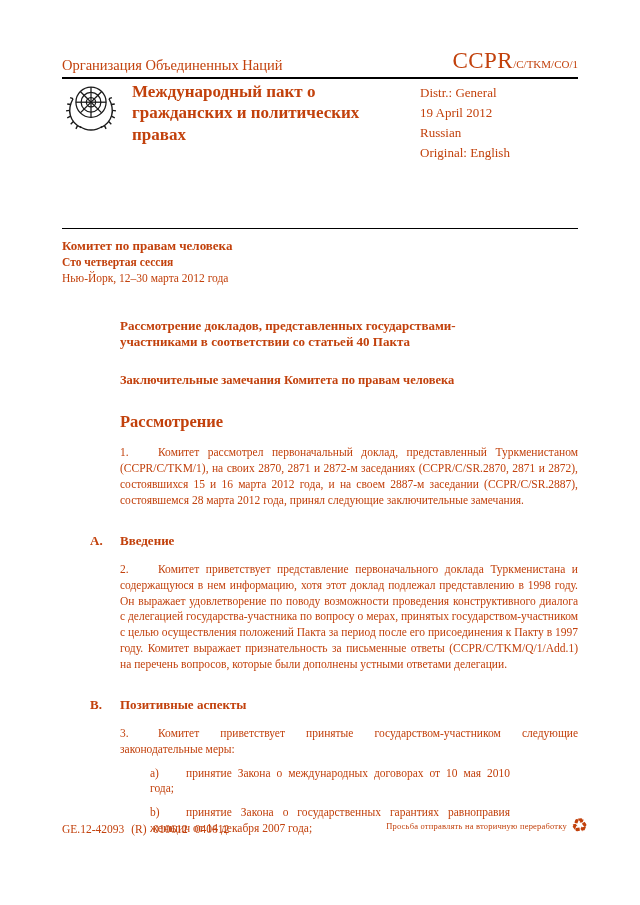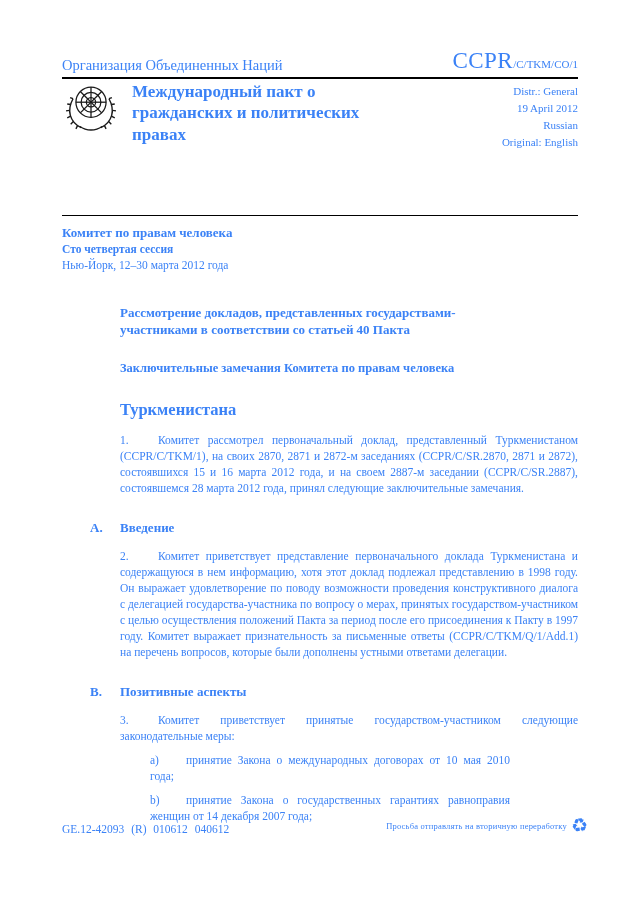--- a/index.html
+++ b/index.html
@@ -1,37 +1,37 @@
 <!DOCTYPE html>
 <html><head>
 <meta charset="utf-8">
 <style>
   * { box-sizing: border-box; }
   html, body { margin: 0; padding: 0; background: #ffffff; }
   .page {
     width: 640px; height: 905px; background: #fff; position: relative;
-    font-family: "Liberation Serif", serif; color: #3b82f6;
+    font-family: "Liberation Serif", serif; color: #c2410c;
     padding: 48px 62px 0 62px; overflow: hidden;
   }
   
   .mast-top {
     display: flex; justify-content: space-between; align-items: flex-end;
     border-bottom: 2px solid #000; padding-bottom: 3px;
   }
   .org-name { font-size: 14.5px; }
   .doc-symbol { white-space: nowrap; }
   .doc-symbol .big { font-size: 23px; letter-spacing: 0.5px; }
   .doc-symbol .small { font-size: 11px; }
   .mast-main { display: flex; }
   .emblem { flex: 0 0 auto; width: 58px; margin-right: 12px; }
   .covenant {
     width: 272px; font-size: 17px; font-weight: bold; line-height: 1.25;
     margin-right: 12px; padding-top: 2px;
   }
-  .distr { font-size: 11px; line-height: 1.55; padding-top: 4px; margin-left: auto; width: 158px; text-align: right; }
+  .distr { font-size: 13px; line-height: 1.55; padding-top: 4px; margin-left: auto; width: 158px; }
   .rule2 { border-bottom: 1.5px solid #000; margin-top: 64px; }
   
   .committee { font-size: 13px; font-weight: bold; margin-top: 9px; }
   .session   { font-size: 11.5px; font-weight: bold; margin-top: 2px; }
   .place     { font-size: 11.5px; margin-top: 4px; }
   
   .content { margin-top: 34px; }
   .doc-title { margin-left: 58px; width: 345px; font-size: 13px; font-weight: bold; line-height: 1.3; }
   .doc-subtitle { margin-left: 58px; margin-top: 22px; font-size: 12.5px; font-weight: bold; }
   .country { margin-left: 58px; margin-top: 24px; font-size: 16.5px; font-weight: bold; }
@@ -96,21 +96,21 @@
 
   <div class="rule2"></div>
 
   <div class="committee">Комитет по правам человека</div>
   <div class="session">Сто четвертая сессия</div>
   <div class="place">Нью-Йорк, 12–30 марта 2012 года</div>
 
   <div class="content">
     <div class="doc-title">Рассмотрение докладов, представленных государствами-участниками в соответствии со статьей 40 Пакта</div>
     <div class="doc-subtitle">Заключительные замечания Комитета по правам человека</div>
-    <div class="country">Туркменистана</div>
+    <div class="country">Рассмотрение</div>
 
     <p class="para"><span class="pnum">1.</span><span>Комитет рассмотрел первоначальный доклад, представленный Туркменистаном (CCPR/C/TKM/1), на своих 2870, 2871 и 2872-м заседаниях (CCPR/C/SR.2870, 2871 и 2872), состоявшихся 15 и 16 марта 2012 года, и на своем 2887-м заседании (CCPR/C/SR.2887), состоявшемся 28 марта 2012 года, принял следующие заключительные замечания.</span></p>
 
     <div class="sec"><span class="sletter">A.</span><span>Введение</span></div>
 
     <p class="para"><span class="pnum">2.</span><span>Комитет приветствует представление первоначального доклада Туркменистана и содержащуюся в нем информацию, хотя этот доклад подлежал представлению в 1998 году. Он выражает удовлетворение по поводу возможности проведения конструктивного диалога с делегацией государства-участника по вопросу о мерах, принятых государством-участником с целью осуществления положений Пакта за период после его присоединения к Пакту в 1997 году. Комитет выражает признательность за письменные ответы (CCPR/C/TKM/Q/1/Add.1) на перечень вопросов, которые были дополнены устными ответами делегации.</span></p>
 
     <div class="sec"><span class="sletter">B.</span><span>Позитивные аспекты</span></div>
 
     <p class="para"><span class="pnum">3.</span><span>Комитет приветствует принятые государством-участником следующие законодательные меры:</span></p>

